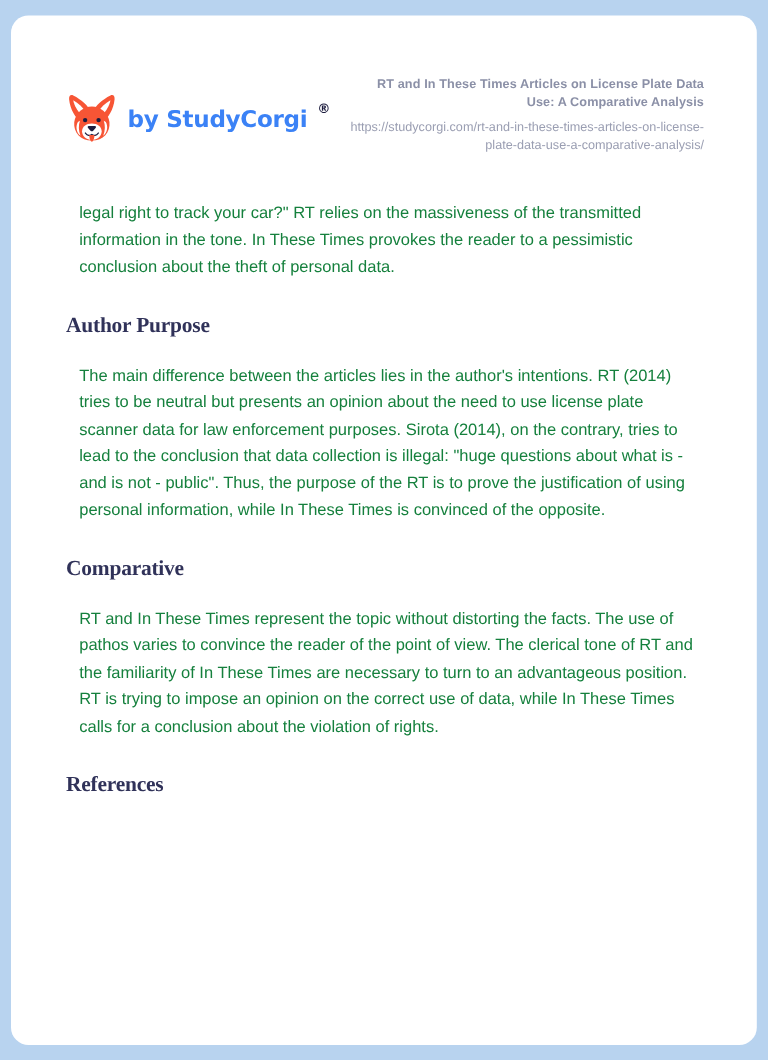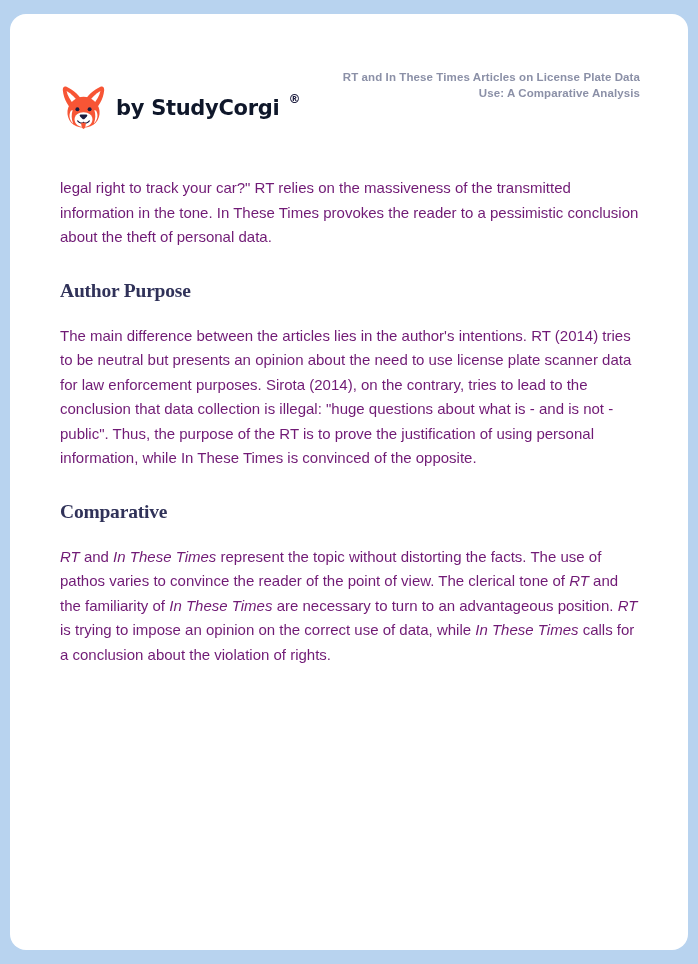--- a/index.html
+++ b/index.html
@@ -36,21 +36,21 @@
     align-items: center;
     gap: 9px;
     padding-top: 14px;
     cursor: pointer;
   }
   .logo-icon svg { width: 47px; height: 52px; display: block; }
   .logo-text {
     font-family: "DejaVu Sans", sans-serif;
     font-size: 21px;
     font-weight: 800;
-    color: #0f172a;
+    color: #3b82f6;
     letter-spacing: -0.3px;
     white-space: nowrap;
   }
   .logo-reg {
     font-family: "DejaVu Sans", sans-serif;
     font-size: 12px;
     font-weight: 600;
     color: #1c1c3e;
     transform: translateY(-9px);
     display: inline-block;
@@ -69,39 +69,39 @@
     line-height: 1.4;
     color: #9a9eb2;
     word-break: break-all;
   }
 
   
   .article { max-width: 582px; }
   .article p.body-paragraph {
     font-size: 15px;
     line-height: 24.5px;
-    color: #701a75;
-    margin: 0 0 26px 0;
+    color: #15803d;
+    margin: 0 0 26px 12px;
   }
   .article h2.section-heading {
     font-family: Liberation Serif, serif;
     font-size: 19.5px;
     font-weight: 700;
     color: #303259;
     margin: 30px 0 22px 0;
     letter-spacing: -0.2px;
   }
   .article p.reference {
     font-size: 15px;
     line-height: 25px;
     color: #3e4458;
     margin: 0 0 17px 0;
     white-space: pre-wrap;
   }
-  .italic { font-style: italic; }
+  .italic { }
   a.ref-link {
     color: #3434cf;
     text-decoration: underline;
     text-underline-offset: 2px;
     cursor: pointer;
   }
 </style>
 </head>
 <body>
 
@@ -125,25 +125,27 @@
             <path d="M44 68 L56 68 C58.2 68 58.8 70.1 57.3 71.9 L52.6 76.9 C51.1 78.5 48.9 78.5 47.4 76.9 L42.7 71.9 C41.2 70.1 41.8 68 44 68 Z" fill="#1c1c3e"></path>
             <path d="M37.5 81.5 C41.5 86.5 46.5 87.5 50 84.5 C53.5 87.5 58.5 86.5 62.5 81.5" fill="none" stroke="#1c1c3e" stroke-width="2.4" stroke-linecap="round"></path>
             <path d="M45 85.5 C45 93 47.8 98.5 50 98.5 C52.2 98.5 55 93 55 85.5 Z" fill="#f75535"></path>
           </svg>
         </span>
         <span class="logo-text">by StudyCorgi</span>
         <span class="logo-reg">®</span>
       </div>
       <div class="head-meta">
         <div class="doc-title">RT and In These Times Articles on License Plate Data Use: A Comparative Analysis</div>
+        <div class="doc-url">https://studycorgi.com/rt-and-in-these-times-articles-on-license-plate-data-use-a-comparative-analysis/</div>
       </div>
     </header>
 
     <main class="article">
         <p class="body-paragraph"><span>legal right to track your car?" RT relies on the massiveness of the transmitted information in the tone. In These Times provokes the reader to a pessimistic conclusion about the theft of personal data.</span></p>
         <h2 class="section-heading">Author Purpose</h2>
         <p class="body-paragraph"><span>The main difference between the articles lies in the author's intentions. RT (2014) tries to be neutral but presents an opinion about the need to use license plate scanner data for law enforcement purposes. Sirota (2014), on the contrary, tries to lead to the conclusion that data collection is illegal: "huge questions about what is - and is not - public". Thus, the purpose of the RT is to prove the justification of using personal information, while In These Times is convinced of the opposite.</span></p>
         <h2 class="section-heading">Comparative</h2>
         <p class="body-paragraph"><span class="italic">RT</span><span> and </span><span class="italic">In These Times</span><span> represent the topic without distorting the facts. The use of pathos varies to convince the reader of the point of view. The clerical tone of </span><span class="italic">RT</span><span> and the familiarity of </span><span class="italic">In These Times</span><span> are necessary to turn to an advantageous position. </span><span class="italic">RT</span><span> is trying to impose an opinion on the correct use of data, while </span><span class="italic">In These Times</span><span> calls for a conclusion about the violation of rights.</span></p>
+        <h2 class="section-heading">References</h2>
       </main>
 
   </div>
 </div>
 
 </body></html>

